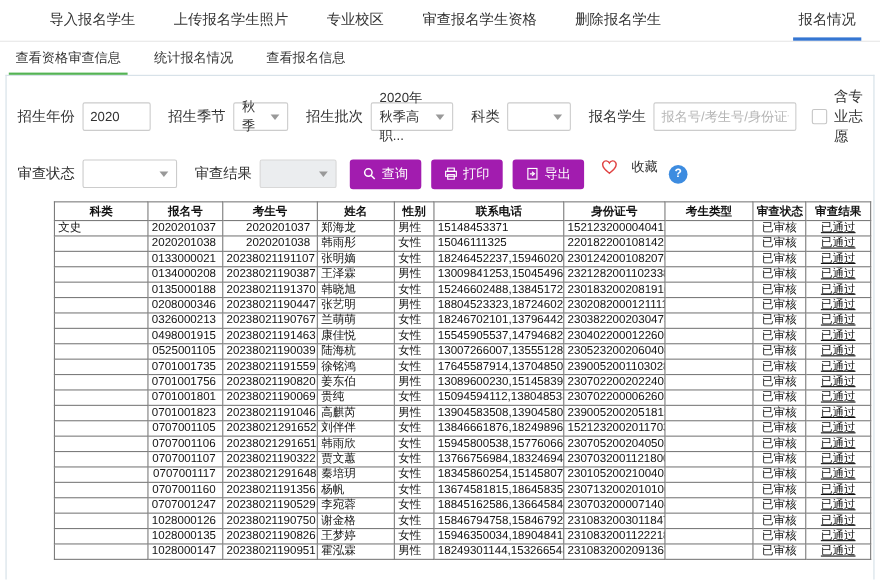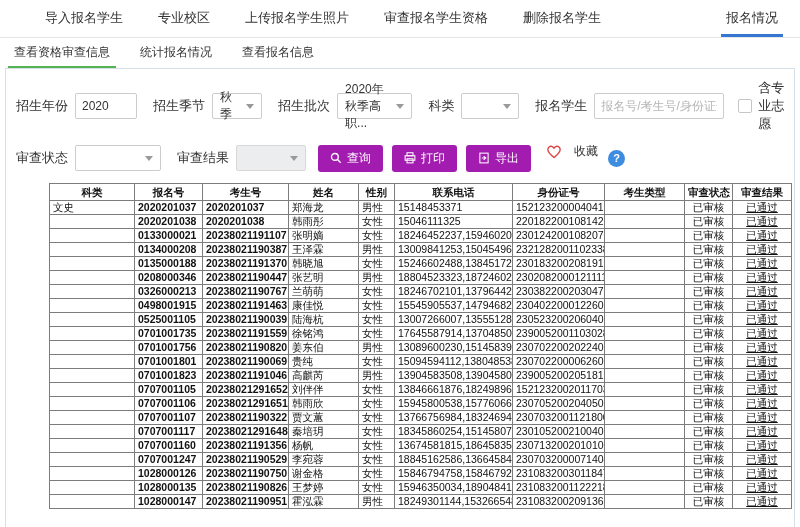--- a/index.html
+++ b/index.html
@@ -45,31 +45,31 @@
   .help { width:17px; height:17px; border-radius:50%; background:#3d8ce0; color:#fff; font-size:11px;
           font-weight:bold; display:inline-flex; align-items:center; justify-content:center; cursor:pointer; }
   
   .summary { margin:2px 0 5px 43px; font-size:12px; font-weight:bold; color:#111; display:flex; gap:14px; }
   
   table { margin-left:43px; width:742px; border-collapse:collapse; table-layout:fixed; }
   th, td { border:1px solid #7c7c7c; font-size:10.5px; padding:0 3px; white-space:nowrap;
            overflow:hidden; color:#111; }
   th { font-weight:bold; text-align:center; height:17px; line-height:16px; background:#fff; }
   td { height:13px; line-height:13px; text-align:left; }
-  td.num { text-align:left; padding-right:6px;font-weight:bold; }
+  td.num { text-align:right; padding-right:6px; }
   td.center { text-align:center; }
   td.link { text-align:center; text-decoration:underline; cursor:pointer; }
 </style>
 </head>
 <body>
 
 <div class="topbar" id="top-tabs">
     <div class="top-tab">导入报名学生</div>
+    <div class="top-tab">上传报名学生照片</div>
     <div class="top-tab">专业校区</div>
-    <div class="top-tab">上传报名学生照片</div>
     <div class="top-tab">审查报名学生资格</div>
     <div class="top-tab">删除报名学生</div>
     <div class="top-tab active last">报名情况</div>
   </div>
 
 <div class="subbar" id="sub-tabs">
     <div class="sub-tab active">查看资格审查信息</div>
     <div class="sub-tab">统计报名情况</div>
     <div class="sub-tab">查看报名信息</div>
   </div>

